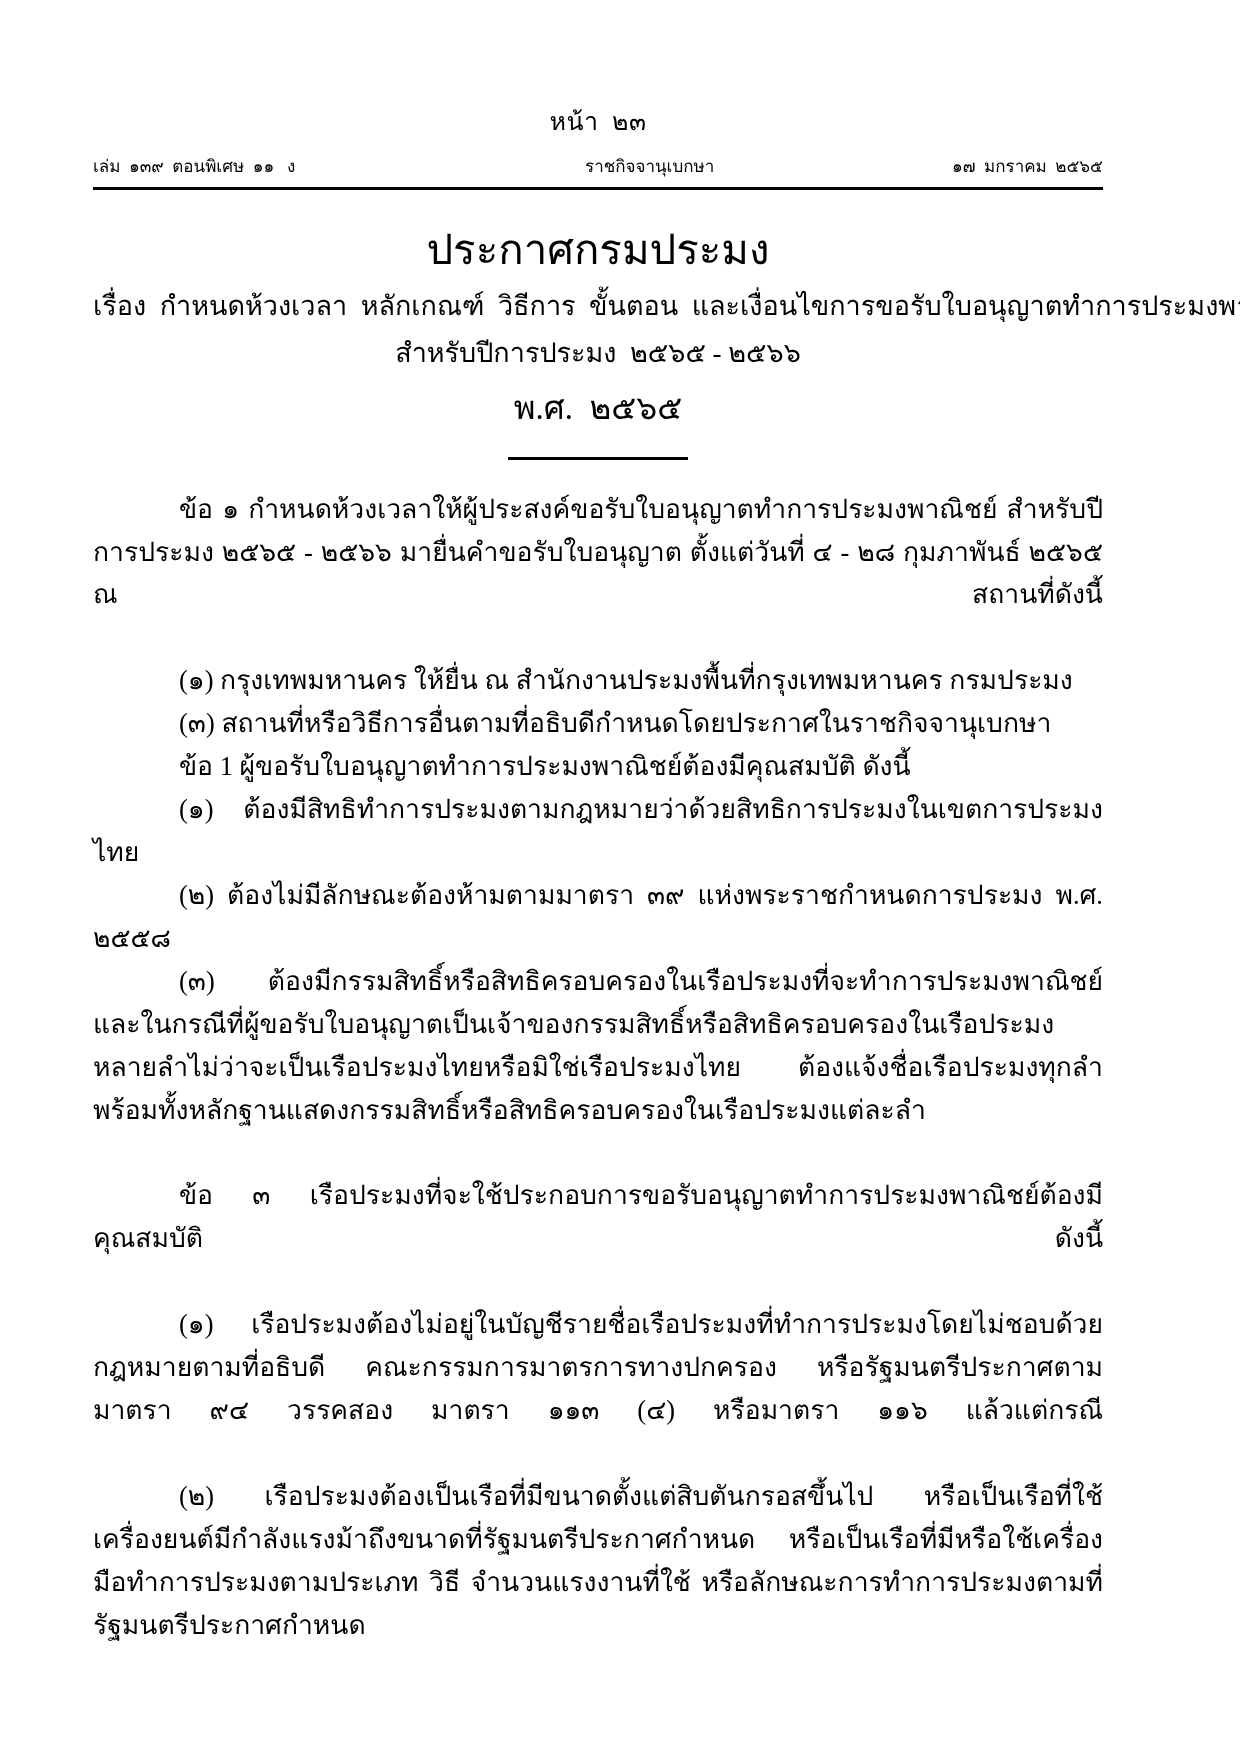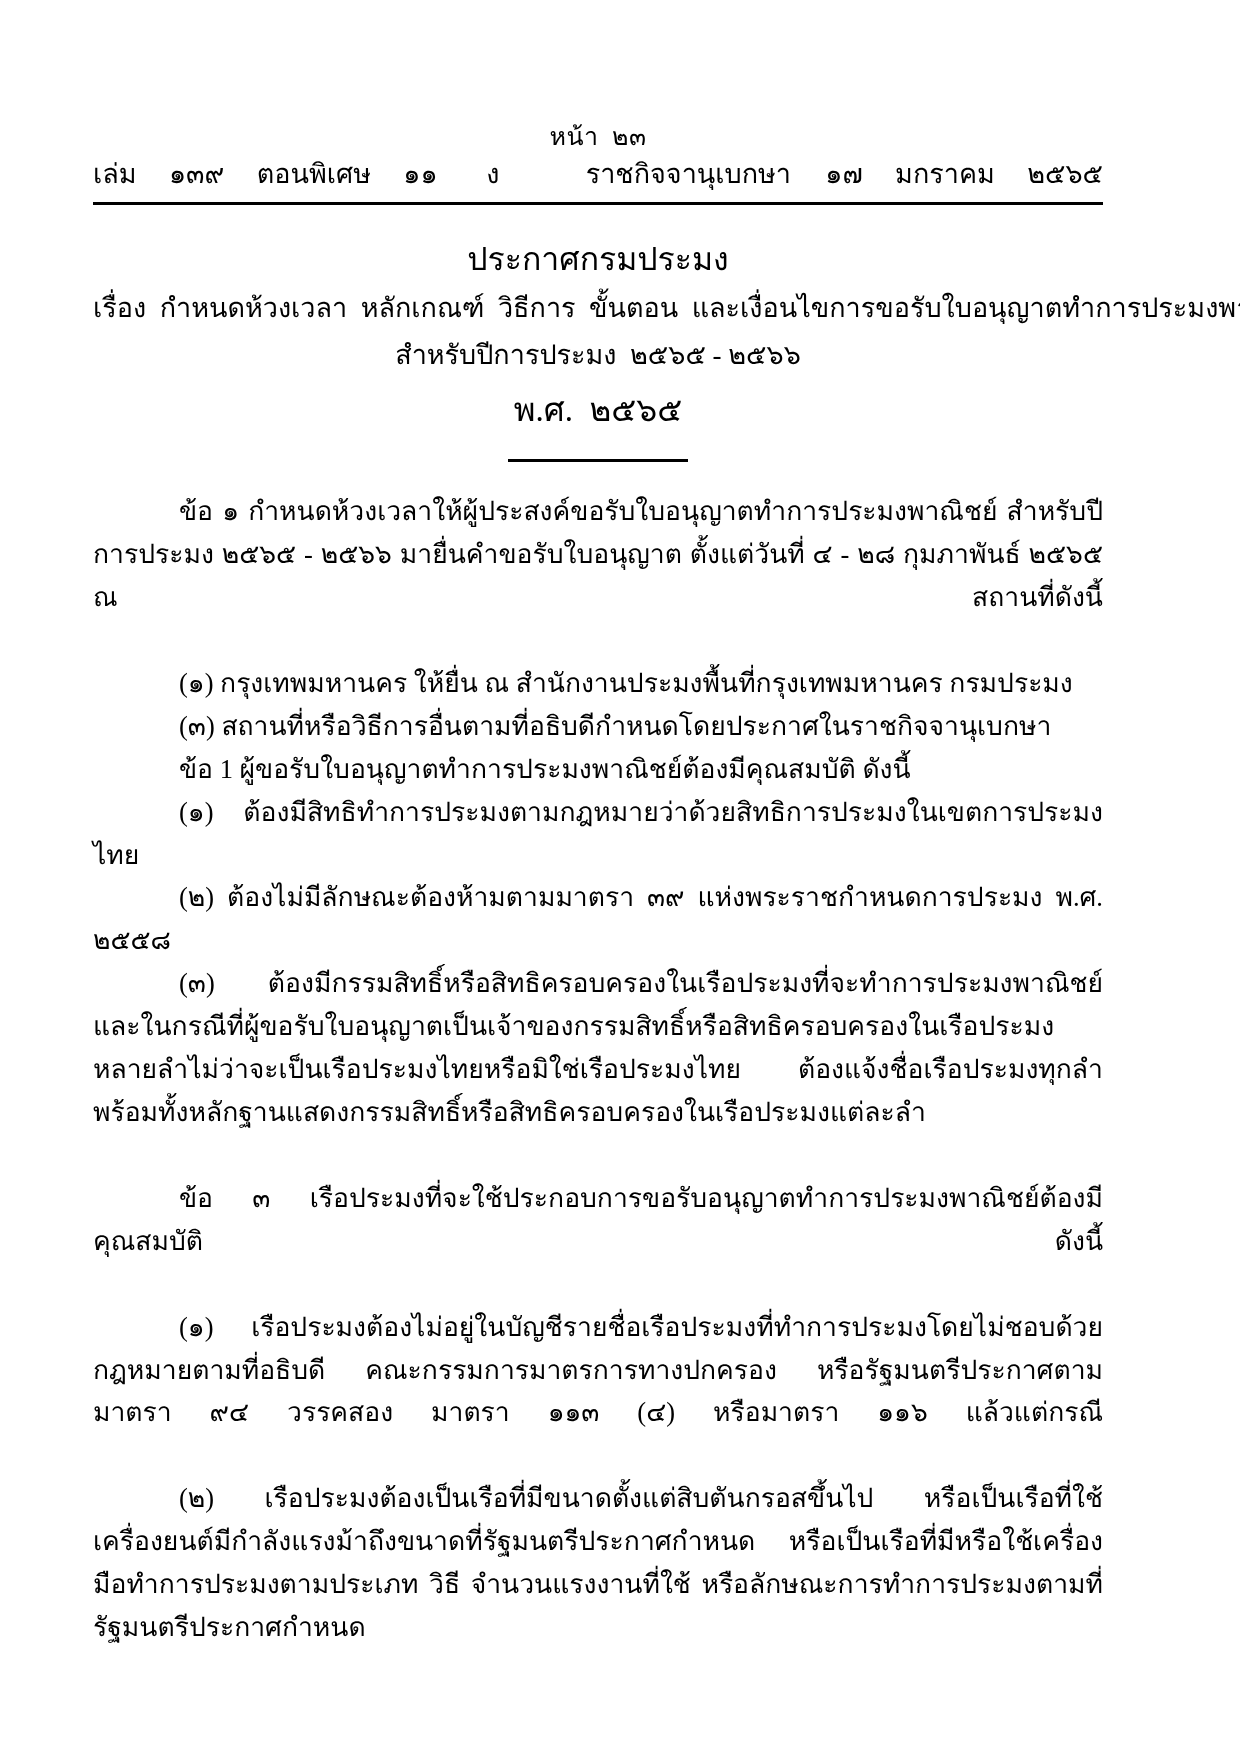--- a/index.html
+++ b/index.html
@@ -14,66 +14,65 @@
     color: #000000;
     position: relative;
     overflow: hidden;
   }
 
   .page {
     position: relative;
     width: 1196px;
     height: 1755px;
     box-sizing: border-box;
-    padding: 16px;
+    padding: 1px;
   }
 
   
   .masthead {
     position: relative;
     width: 1010px;
     margin: 0 auto;
     padding-top: 108px;
   }
   .masthead-page-no {
     text-align: center;
     font-size: 25px;
     line-height: 1.0;
     letter-spacing: 0.5px;
     white-space: pre;
   }
   .masthead-row {
     display: flex;
     align-items: flex-end;
     justify-content: space-between;
-    margin-top: 14px;
-    font-size: 27px;
+    margin-top: 24px;
+    font-size: 17px;
     line-height: 1.0;
     white-space: pre;
-    font-family: Liberation Mono, monospace;
   }
   .masthead-left   { flex: 0 0 auto; text-align: left; }
   .masthead-center { flex: 0 0 auto; margin-left: 52px; }
   .masthead-right  { flex: 0 0 auto; text-align: left; }
 
   .masthead-rule {
     width: 1010px;
     margin: 12px auto 0 auto;
     border-top: 3px solid #000000;
   }
 
   
   .title-block {
     width: 1010px;
     margin: 0 auto;
     text-align: center;
     padding-top: 34px;
   }
   .doc-title {
-    font-size: 32px;
+    font-size: 42px;
     line-height: 1.25;
     white-space: pre;
   }
   .doc-subject {
     font-size: 27px;
     line-height: 1.45;
     margin-top: 10px;
     white-space: pre;
   }
   .doc-subject-line2 {

